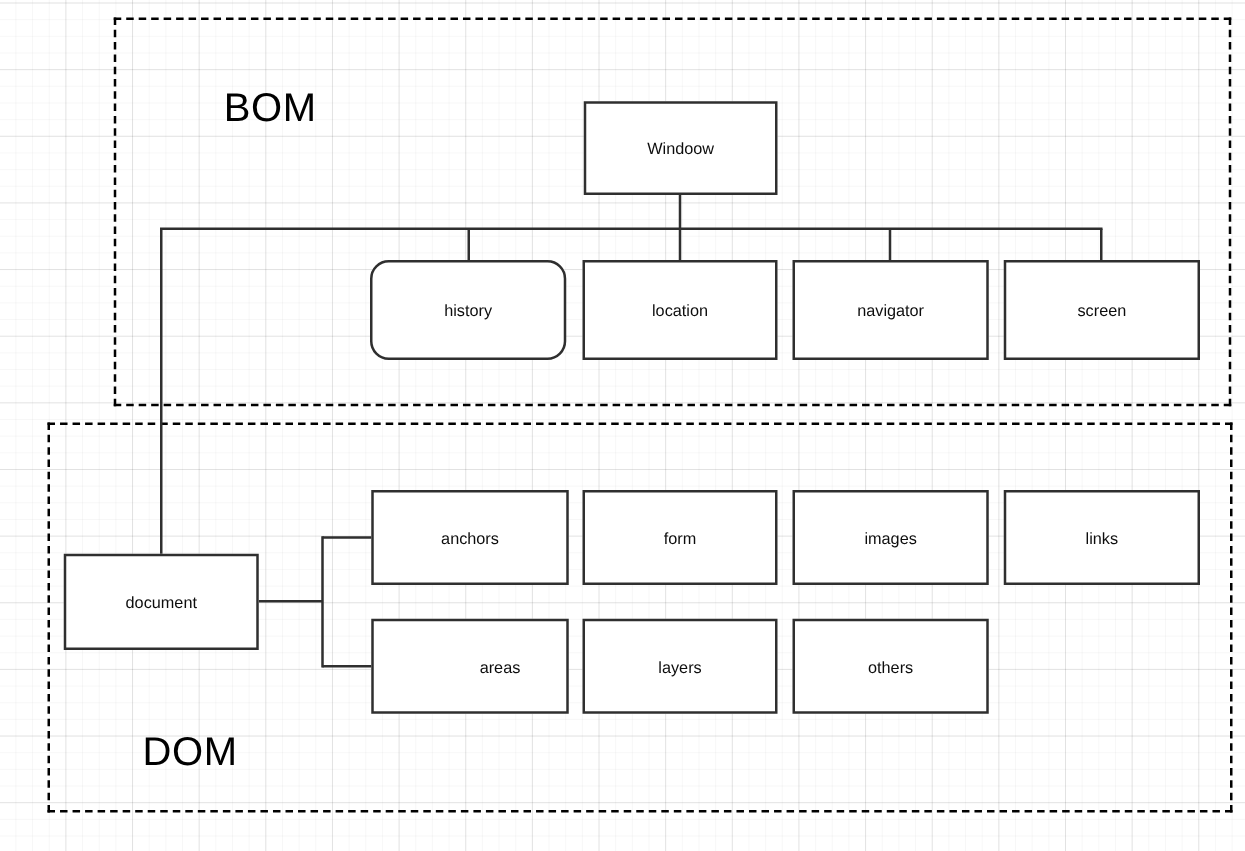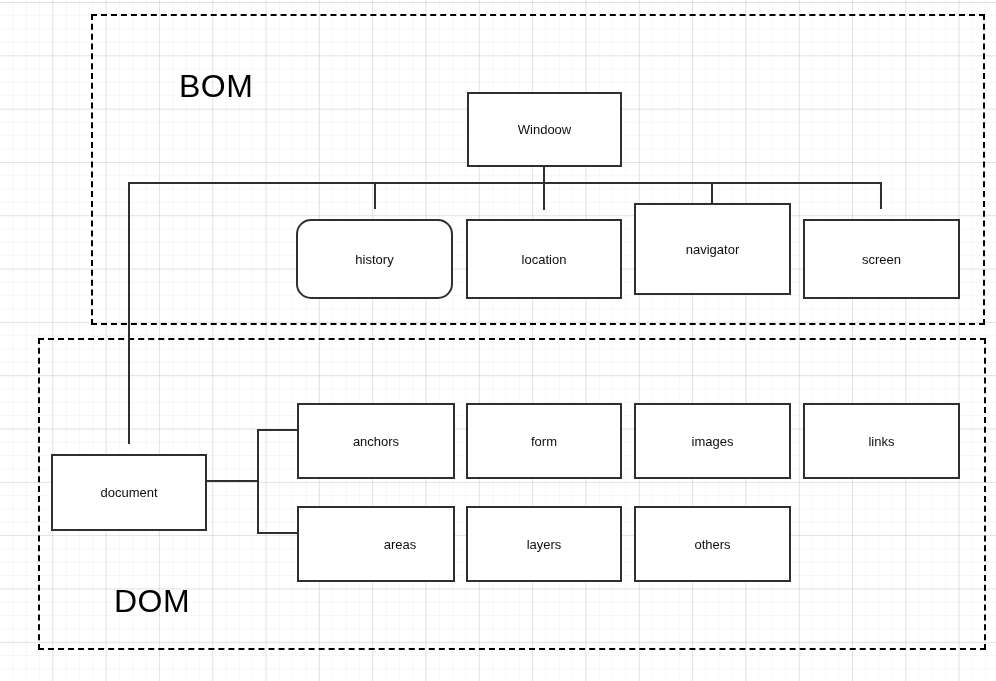--- a/index.html
+++ b/index.html
@@ -24,21 +24,21 @@
     background: transparent;
   }
   .container-label {
     position: absolute; font-size: 32px; font-weight: 400; color: #000000;
     letter-spacing: 0.5px; line-height: 1;
   }
   .node {
     position: absolute; box-sizing: border-box;
     border: 2px solid #2f2f2f; background: #ffffff;
     display: flex; align-items: center; justify-content: center;
-    font-size: 13px; color: #0d0d0d; margin-top: 11px;
+    font-size: 13px; color: #0d0d0d;
   }
   .line { position: absolute; background: #2f2f2f; }
 </style>
 </head>
 <body>
 
 <div class="canvas">
 
   <div class="container" style="left:91px; top:14px; width:894px; height:311px;">
     <div class="container-label" style="left:86px; top:54px;">BOM</div>
@@ -61,21 +61,21 @@
 
   <div class="node" style="left:467px; top:81px; width:155px; height:75px;">
     <span>Windoow</span>
   </div>
   <div class="node" style="left:296px; top:208px; width:157px; height:80px;border-radius:15px;">
     <span>history</span>
   </div>
   <div class="node" style="left:466px; top:208px; width:156px; height:80px;">
     <span>location</span>
   </div>
-  <div class="node" style="left:634px; top:192px; width:157px; height:92px;">
+  <div class="node" style="left:634px; top:208px; width:157px; height:80px;">
     <span>navigator</span>
   </div>
   <div class="node" style="left:803px; top:208px; width:157px; height:80px;">
     <span>screen</span>
   </div>
 
   <div class="node" style="left:51px; top:443px; width:156px; height:77px;">
     <span>document</span>
   </div>
   <div class="node" style="left:297px; top:392px; width:158px; height:76px;">

